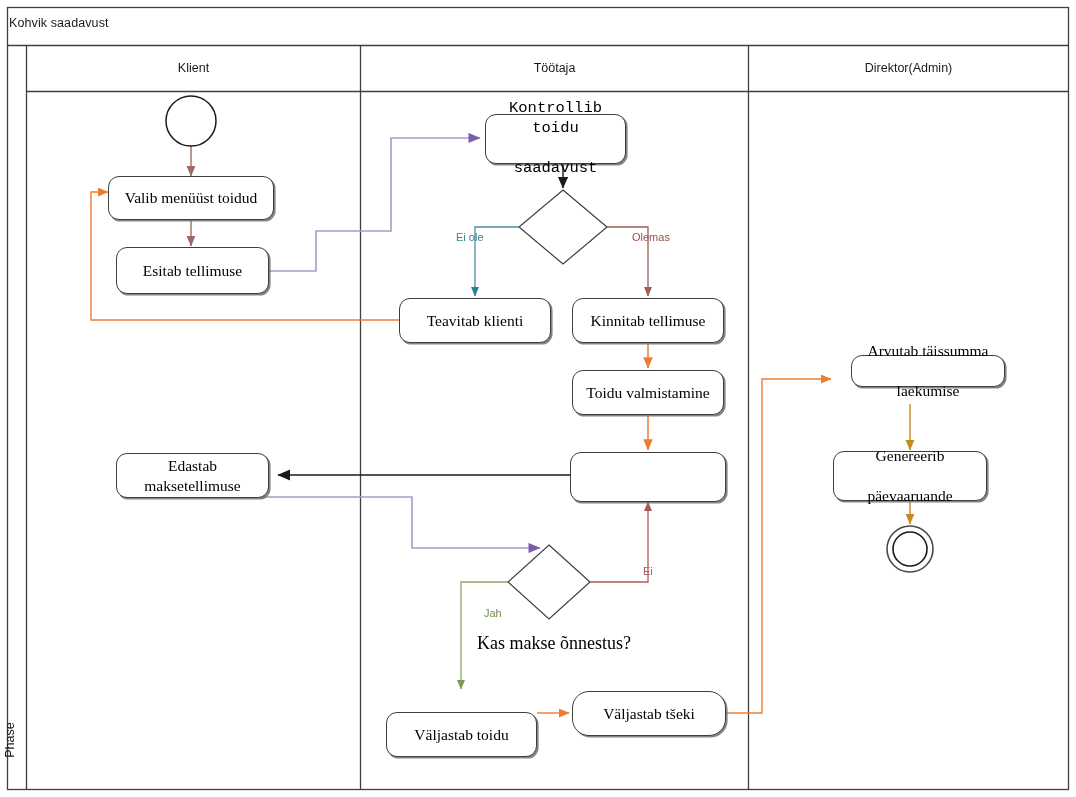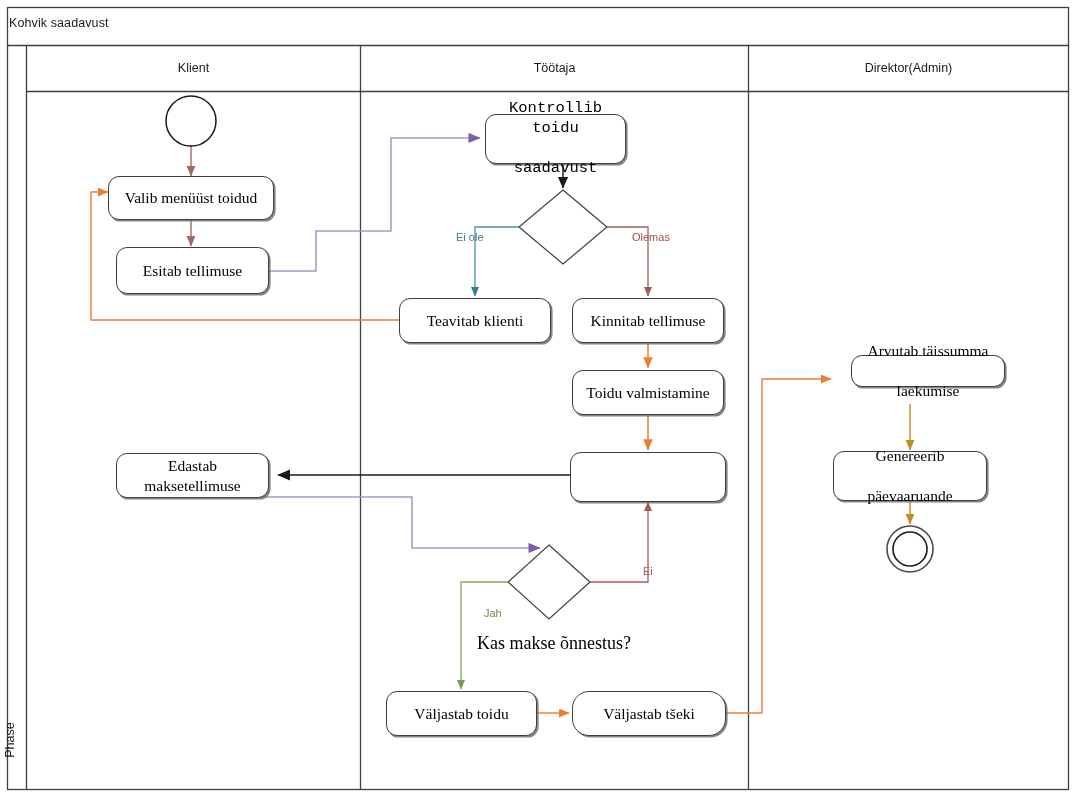--- a/index.html
+++ b/index.html
@@ -174,21 +174,21 @@
     <span>Toidu valmistamine</span>
   </div>
 
   <div class="node" style="left:570px;top:452px;width:156px;height:50px;">
     <span>
       <span></span><br>
       <span></span>
     </span>
   </div>
 
-  <div class="node" style="left:386px;top:691px;width:151px;height:45px;">
+  <div class="node" style="left:386px;top:712px;width:151px;height:45px;">
     <span>Väljastab toidu</span>
   </div>
 
   <div class="node" style="left:572px;top:691px;width:154px;height:45px;border-radius:17px;">
     <span>Väljastab tšeki</span>
   </div>
 
   <div class="node" style="left:851px;top:355px;width:154px;height:32px;">
     <span>
       <span>Arvutab täissumma</span><br>

